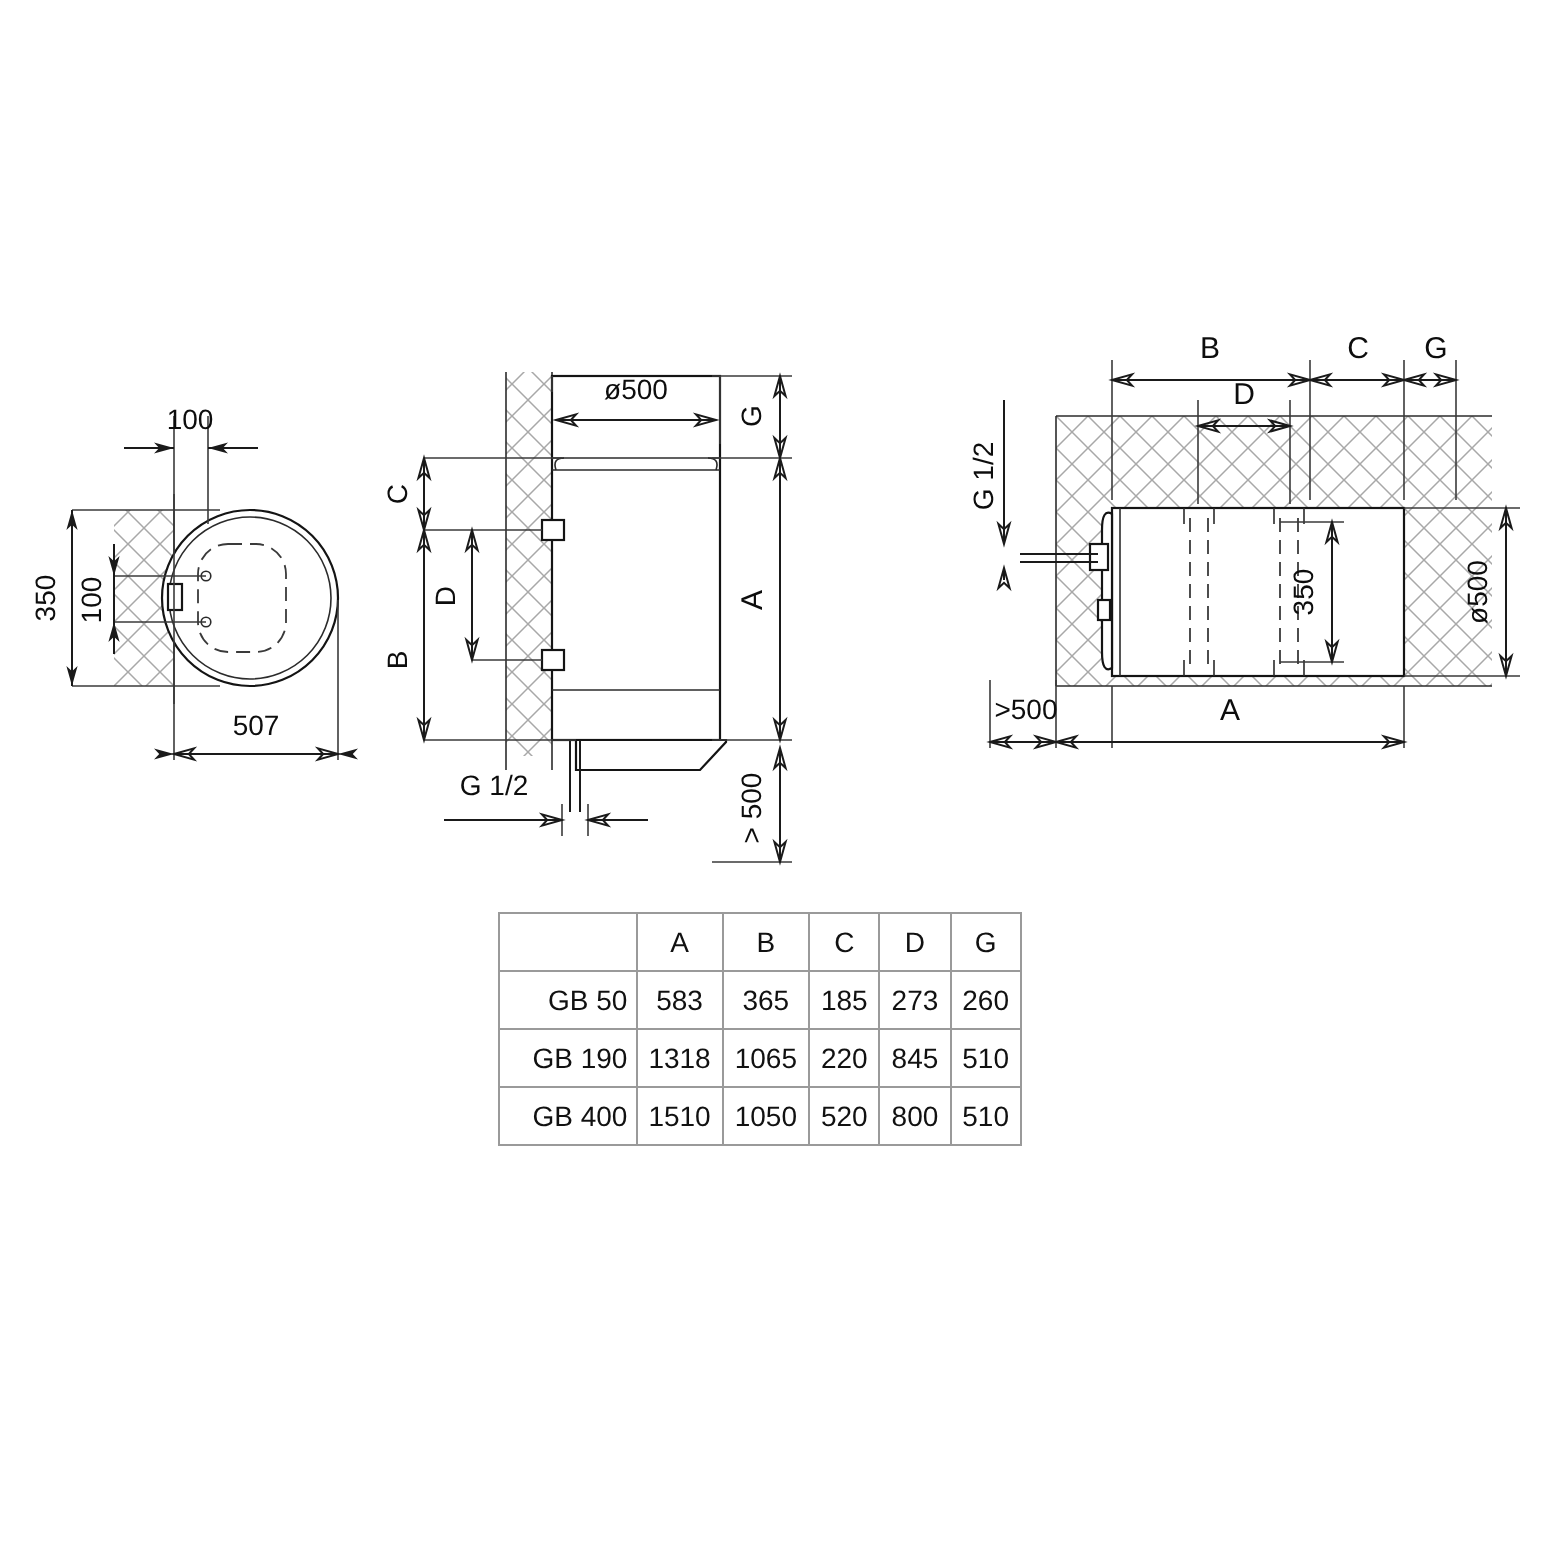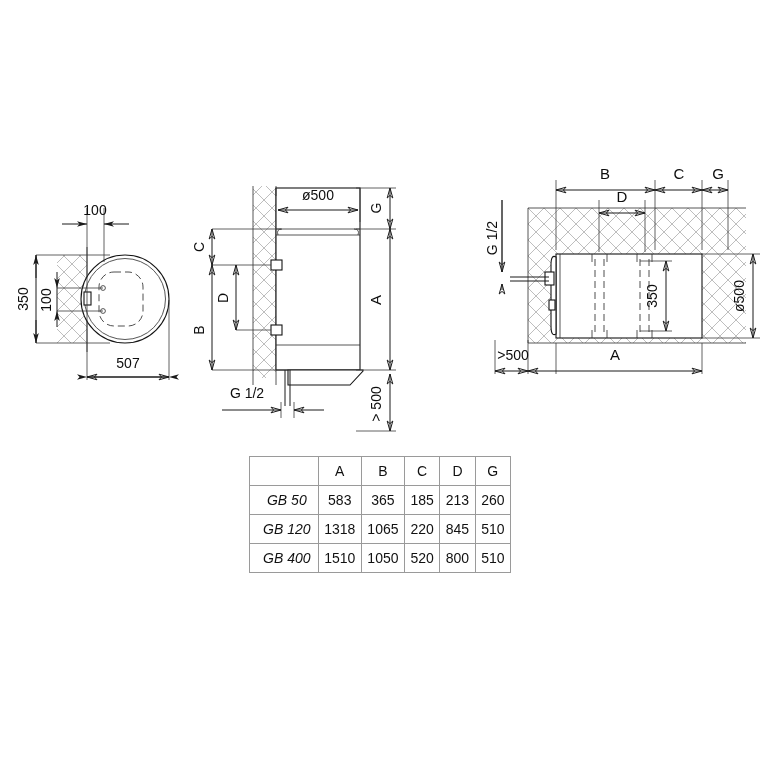--- a/index.html
+++ b/index.html
@@ -60,24 +60,23 @@
   table.spec td, table.spec th {
     border: 1px solid #9a9a9a;
     height: 28px;
     padding: 0 4px;
     font-weight: normal;
     text-align: center;
     white-space: nowrap;
   }
   table.spec th.corner { border-top-color: #9a9a9a; }
   table.spec td.rowhdr, table.spec th.rowhdr {
-    text-align: center;
+    text-align: right;
     padding-left: 10px;
     width: 74px;
-    font-style: italic;
   }
   table.spec td.num { width: 44px; margin-top: 36px; }
   table.spec td.num.narrow { width: 36px; }
 </style>
 </head>
 <body>
 
 <div id="drawing-root">
 
   <svg id="tech-drawing" viewBox="0 0 777 777">
@@ -387,25 +386,25 @@
           <th class="num narrow">D</th>
           <th class="num narrow">G</th>
         </tr>
       </thead>
       <tbody>
         <tr>
           <td class="rowhdr">GB 50</td>
           <td class="num">583</td>
           <td class="num">365</td>
           <td class="num narrow">185</td>
-          <td class="num narrow">213</td>
+          <td class="num narrow">273</td>
           <td class="num narrow">260</td>
         </tr>
         <tr>
-          <td class="rowhdr">GB 120</td>
+          <td class="rowhdr">GB 190</td>
           <td class="num">1318</td>
           <td class="num">1065</td>
           <td class="num narrow">220</td>
           <td class="num narrow">845</td>
           <td class="num narrow">510</td>
         </tr>
         <tr>
           <td class="rowhdr">GB 400</td>
           <td class="num">1510</td>
           <td class="num">1050</td>

